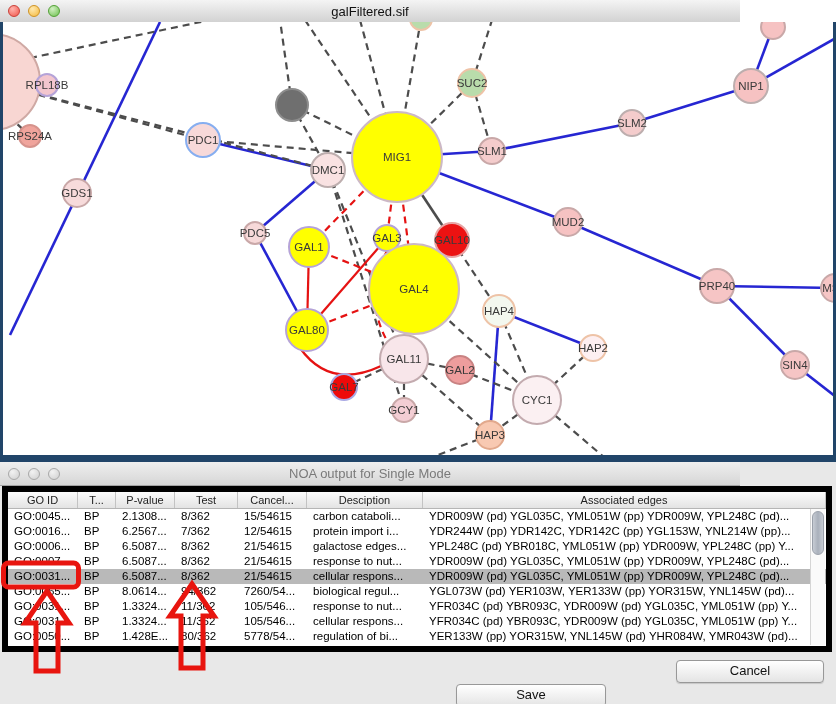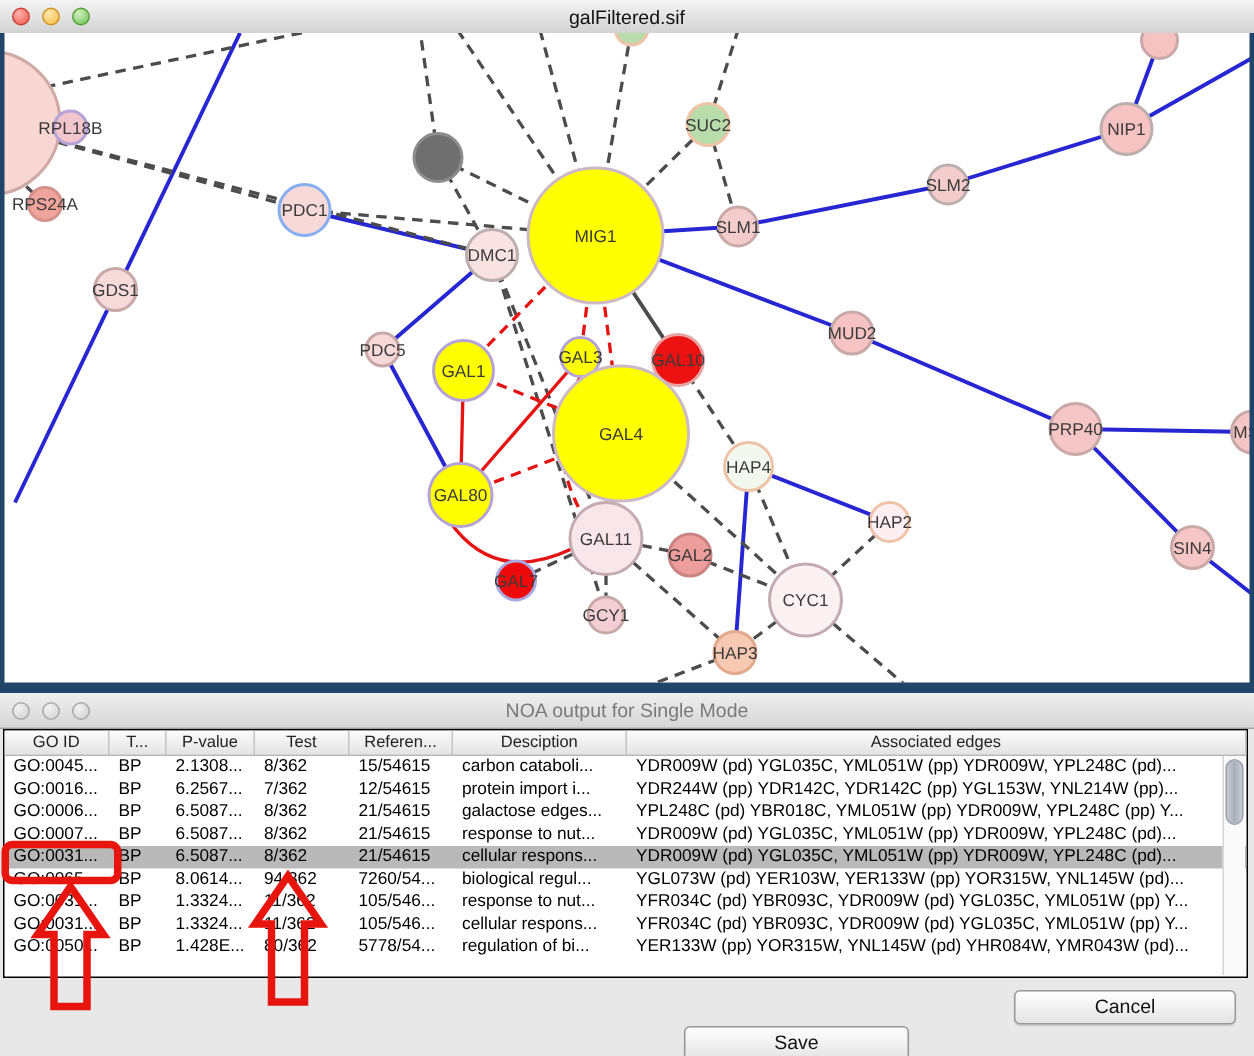--- a/index.html
+++ b/index.html
@@ -1,20 +1,20 @@
 <!DOCTYPE html>
 <html><head>
 <meta charset="utf-8">
 <style>
   html,body{margin:0;padding:0;}
   body{width:836px;height:704px;position:relative;overflow:hidden;
        font-family:"Liberation Sans",sans-serif;background:#fff;}
 
   
-  .titlebar{position:absolute;left:0;width:836px;
+  .titlebar{position:absolute;left:0;width:740px;
             background:linear-gradient(#f4f4f4,#d2d2d2);
             border-bottom:1px solid #8e8e8e;display:flex;align-items:center;}
   #tb1{top:0;height:22px;}
   .tb-title{position:absolute;left:0;right:0;text-align:center;
             font-size:13px;color:#111;}
   .lights{position:absolute;left:8px;display:flex;gap:8px;}
   .light{width:12px;height:12px;border-radius:50%;box-sizing:border-box;}
   .l-red{background:radial-gradient(circle at 35% 30%,#ffb3ad,#f1564a);border:1px solid #ca4038;}
   .l-yel{background:radial-gradient(circle at 35% 30%,#ffe9b0,#f5b93c);border:1px solid #cf9325;}
   .l-grn{background:radial-gradient(circle at 35% 30%,#d2f0c3,#6cc04e);border:1px solid #53a136;}
@@ -36,21 +36,21 @@
   .node-label{font-family:"Liberation Sans",sans-serif;font-size:11.5px;fill:#3a3a3a;
               text-anchor:middle;dominant-baseline:middle;}
 
   
   #win2{position:absolute;left:0;top:462px;width:836px;height:242px;background:#e8e8e8;}
   #tb2{top:0;height:23px;background:linear-gradient(#efefef,#d6d6d6);
        border-bottom:1px solid #a2a2a2;}
   #tb2 .tb-title{color:#7a7a7a;}
 
   #tbl{position:absolute;left:2px;top:24px;width:830px;height:166px;background:#fff;
-       border:1px solid #000000;box-sizing:border-box;overflow:hidden;}
+       border:6px solid #000000;box-sizing:border-box;overflow:hidden;}
   #thead{display:flex;height:16px;background:linear-gradient(#fcfcfc,#e3e3e3);
          border-bottom:1px solid #b5b5b5;}
   .th{box-sizing:border-box;border-right:1px solid #c3c3c3;font-size:11px;color:#222;
       display:flex;align-items:center;justify-content:center;overflow:hidden;white-space:nowrap;}
   .tr{display:flex;height:15px;}
   .tr.sel{background:#b9b9b9;}
   .td{box-sizing:border-box;font-size:11.5px;line-height:15px;padding-left:6px;
       white-space:nowrap;overflow:hidden;color:#000;}
   #vscroll{position:absolute;right:1px;top:17px;bottom:1px;width:14px;background:#fafafa;
            border-left:1px solid #d5d5d5;}
@@ -281,21 +281,21 @@
     </div>
     <div class="tb-title">NOA output for Single Mode</div>
   </div>
 
   <div id="tbl">
     <div id="thead">
         <div class="th" style="width: 70px;">GO ID</div>
         <div class="th" style="width: 38px;">T...</div>
         <div class="th" style="width: 59px;">P-value</div>
         <div class="th" style="width: 63px;">Test</div>
-        <div class="th" style="width: 69px;">Referen...</div>
+        <div class="th" style="width: 69px;">Cancel...</div>
         <div class="th" style="width: 116px;">Desciption</div>
         <div class="th" style="width: auto; flex: 1 1 0%;">Associated edges</div>
       </div>
     <div id="tbody">
         <div class="tr">
           <div class="td" style="width: 70px;">GO:0045...</div>
           <div class="td" style="width: 38px;">BP</div>
           <div class="td" style="width: 59px;">2.1308...</div>
           <div class="td" style="width: 63px;">8/362</div>
           <div class="td" style="width: 69px;">15/54615</div>

